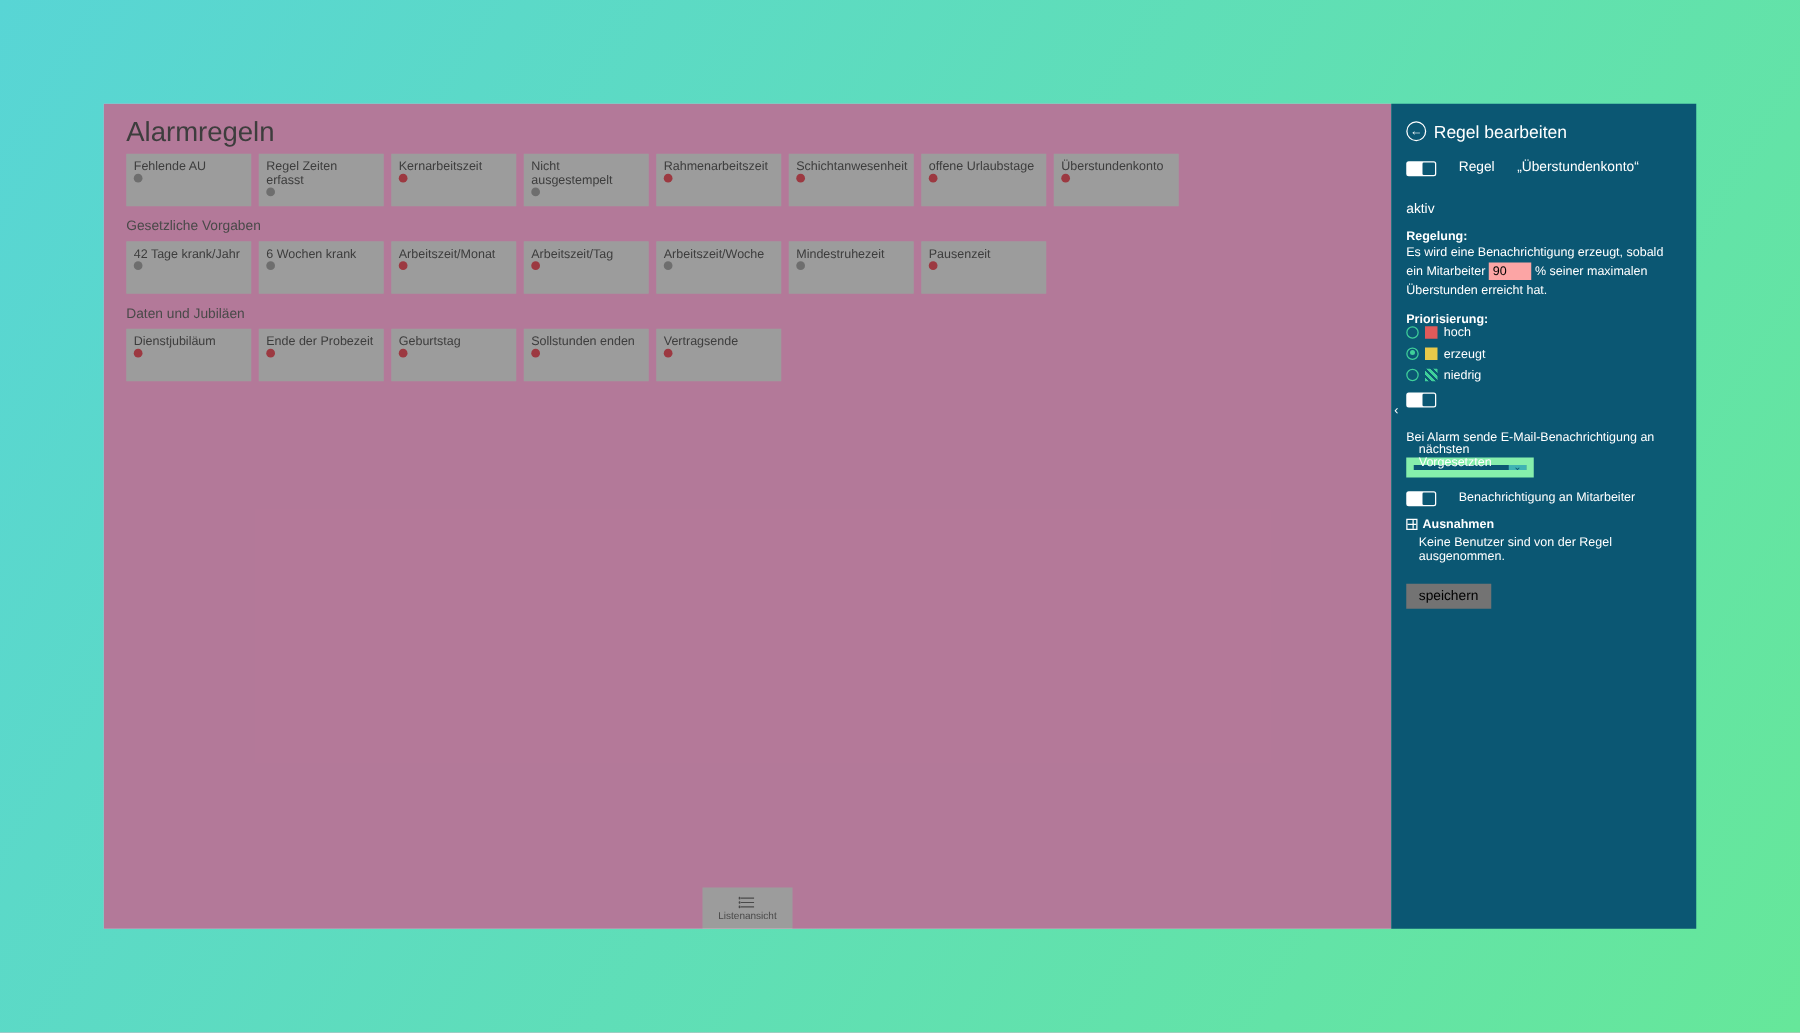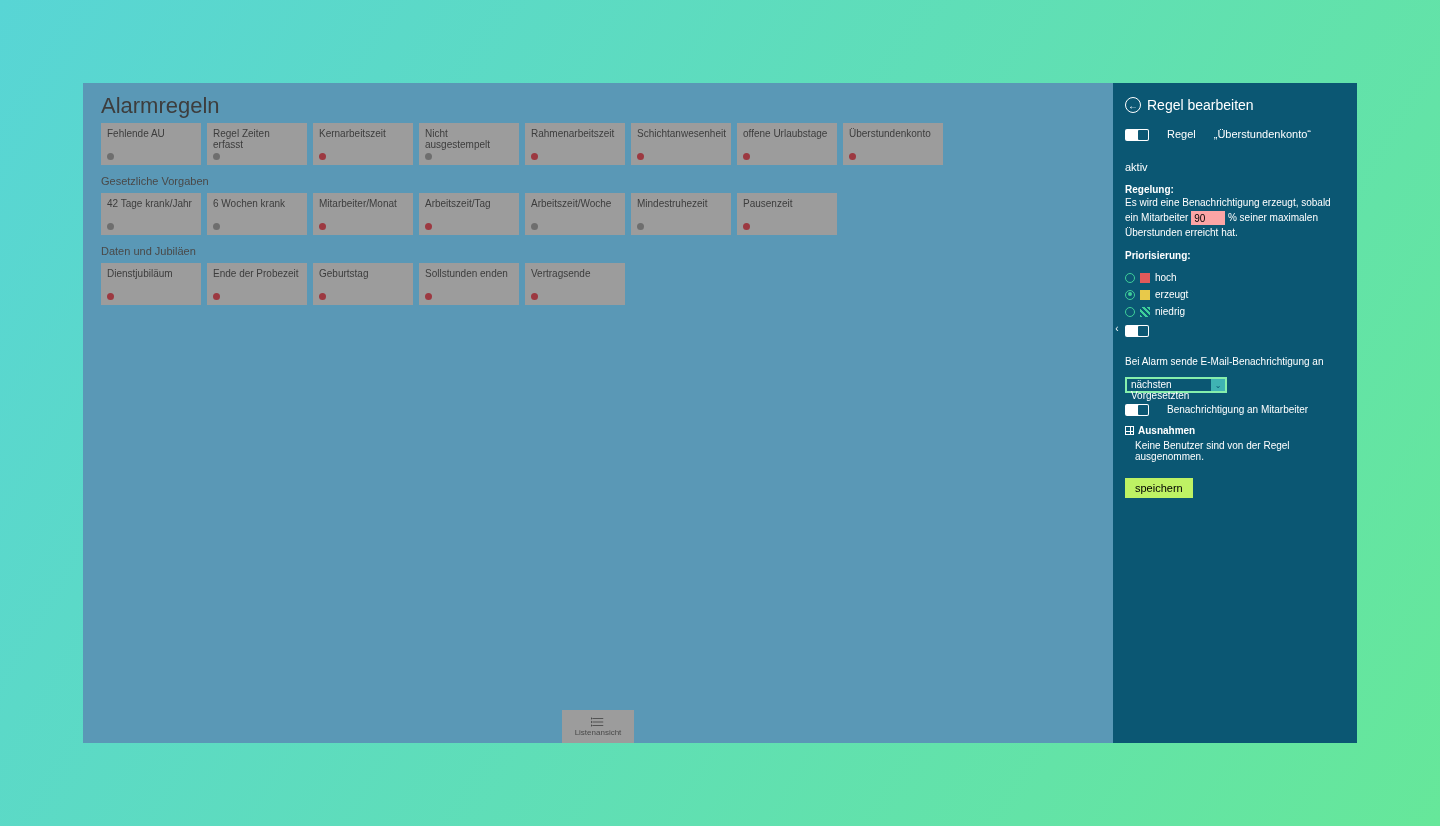--- a/index.html
+++ b/index.html
@@ -13,21 +13,21 @@
   .app {
     position: absolute;
     left: 83px;
     top: 83px;
     width: 1274px;
     height: 660px;
     display: flex;
   }
   .main {
     flex: 1;
-    background: #7dd3fc;
+    background: #f9a8d4;
     position: relative;
     padding: 10px 18px 0 18px;
     overflow: hidden;
   }
   .overlay {
     position: absolute;
     inset: 0;
     background: rgba(0,0,0,0.28);
     pointer-events: none;
     z-index: 5;
@@ -49,21 +49,20 @@
     flex-wrap: wrap;
     gap: 6px;
   }
   .card {
     width: 100px;
     height: 42px;
     background: #d9d9d9;
     padding: 5px 6px;
     display: flex;
     flex-direction: column;
-    justify-content: space-between;
     font-size: 10px;
     color: #555;
     cursor: pointer;
   }
   .dot {
     width: 7px;
     height: 7px;
     border-radius: 50%;
   }
   .dot.red { background: #d94f5a; }
@@ -175,25 +174,25 @@
     height: 10px;
     display: inline-block;
   }
   .swatch.red { background: #e05a5a; }
   .swatch.yellow { background: #e8c94a; }
   .swatch.green { background: repeating-linear-gradient(45deg,#3fcf9a,#3fcf9a 2px,#0b5773 2px,#0b5773 4px); }
   .select {
     margin-top: 2px;
     margin-bottom: 10px;
     display: flex;
-    border: 2px solid #86efac;
+    border: 6px solid #86efac;
     width: 102px;
     height: 16px;
     font-size: 10px;
-    align-items: flex-start;
+    align-items: flex-end;
     cursor: pointer;
   }
   .select .sel-text { flex:1; padding: 0 4px; }
   .select .sel-arrow {
     width: 14px;
     height: 100%;
     background: #3fb3b3;
     display: flex;
     align-items: center;
     justify-content: center;
@@ -216,21 +215,21 @@
     border: 1px solid #fff;
     position: relative;
   }
   .exceptions-header .grid-icon::before, .exceptions-header .grid-icon::after {
     content:"";position:absolute;background:#fff;
   }
   .exceptions-header .grid-icon::before { left:0;right:0;top:50%;height:1px; }
   .exceptions-header .grid-icon::after { top:0;bottom:0;left:50%;width:1px; }
   .exceptions-text { font-size: 10px; padding-left: 10px; margin-bottom: 16px;}
   .save-btn {
-    background: #bef264;
+    background: #737373;
     color: #000;
     border: none;
     padding: 4px 10px;
     font-size: 11px;
     cursor: pointer;
   }
   .collapse-handle {
     position: absolute;
     left: 0;
     top: 236px;
@@ -290,21 +289,21 @@
         <div class="card-row">
           <div class="card">
             <div>42 Tage krank/Jahr</div>
             <div class="dot gray"></div>
           </div>
           <div class="card">
             <div>6 Wochen krank</div>
             <div class="dot gray"></div>
           </div>
           <div class="card">
-            <div>Mitarbeiter/Monat</div>
+            <div>Arbeitszeit/Monat</div>
             <div class="dot red"></div>
           </div>
           <div class="card">
             <div>Arbeitszeit/Tag</div>
             <div class="dot red"></div>
           </div>
           <div class="card">
             <div>Arbeitszeit/Woche</div>
             <div class="dot gray"></div>
           </div>
@@ -369,21 +368,21 @@
       <span>aktiv</span>
     </div>
 
     <div class="bold-label">Regelung:</div>
     <div class="rule-text">
       <span>Es wird eine Benachrichtigung erzeugt, sobald ein Mitarbeiter</span>
       <input class="inline-input" value="90" style="">
       <span>% seiner maximalen Überstunden erreicht hat.</span>
     </div>
 
-    <div class="bold-label" style="margin-bottom:11px">Priorisierung:</div>
+    <div class="bold-label" style="margin-bottom:0">Priorisierung:</div>
     <div id="prio-rows">
         <div class="prio-row">
           <div class="radio"></div>
           <span class="swatch red"></span>
           <span>hoch</span>
         </div>
         <div class="prio-row">
           <div class="radio checked"></div>
           <span class="swatch yellow"></span>
           <span>erzeugt</span>

